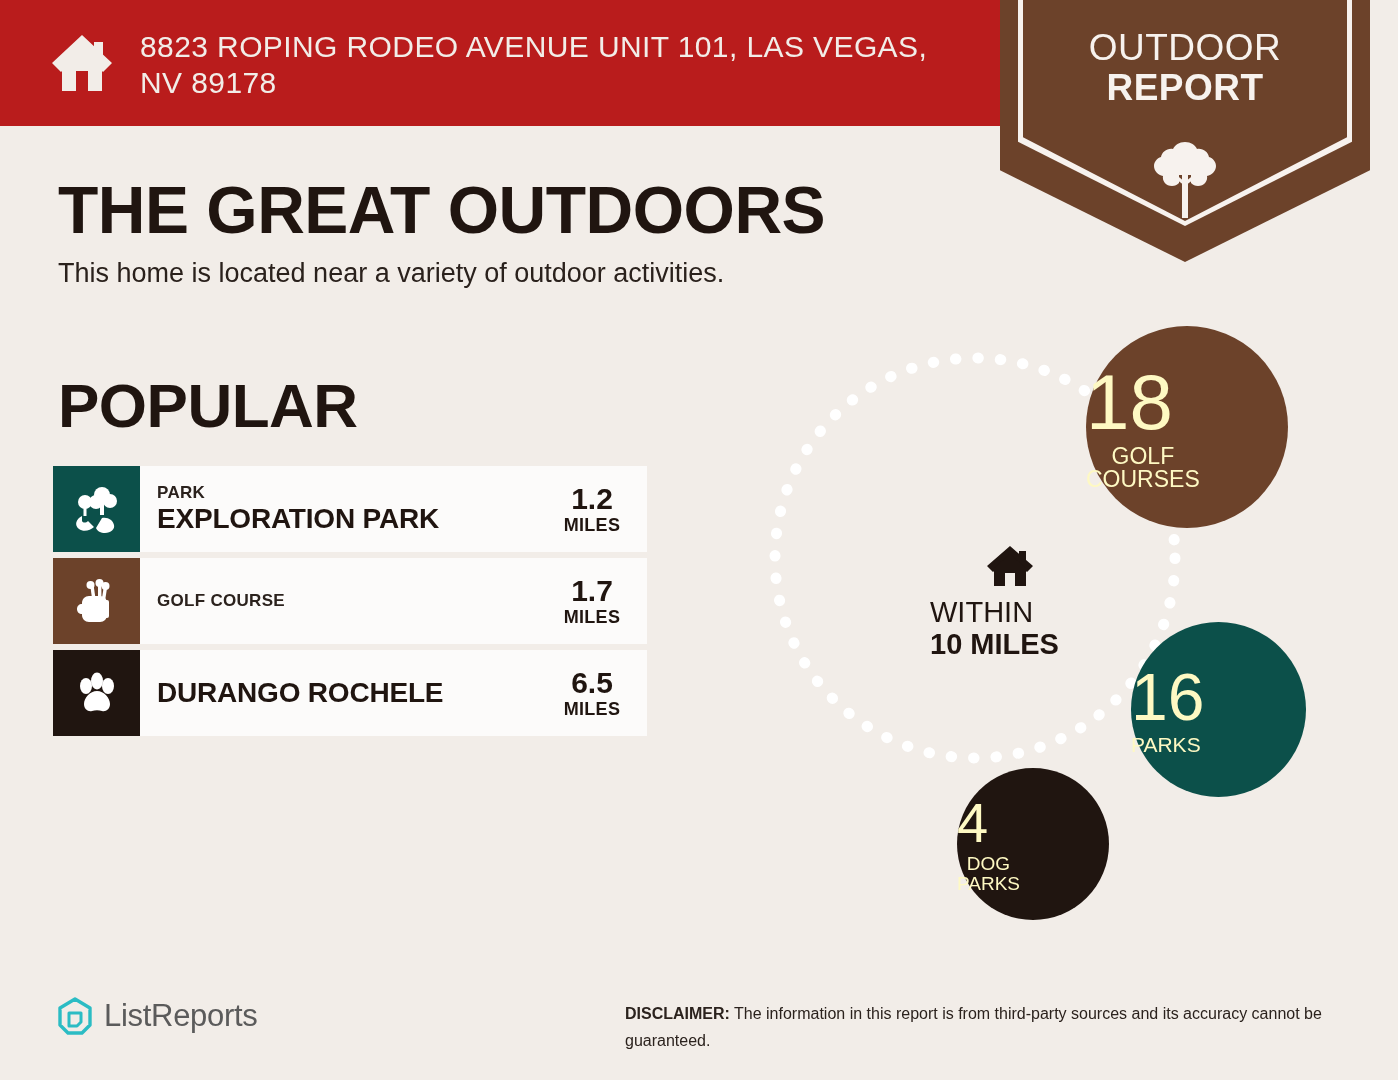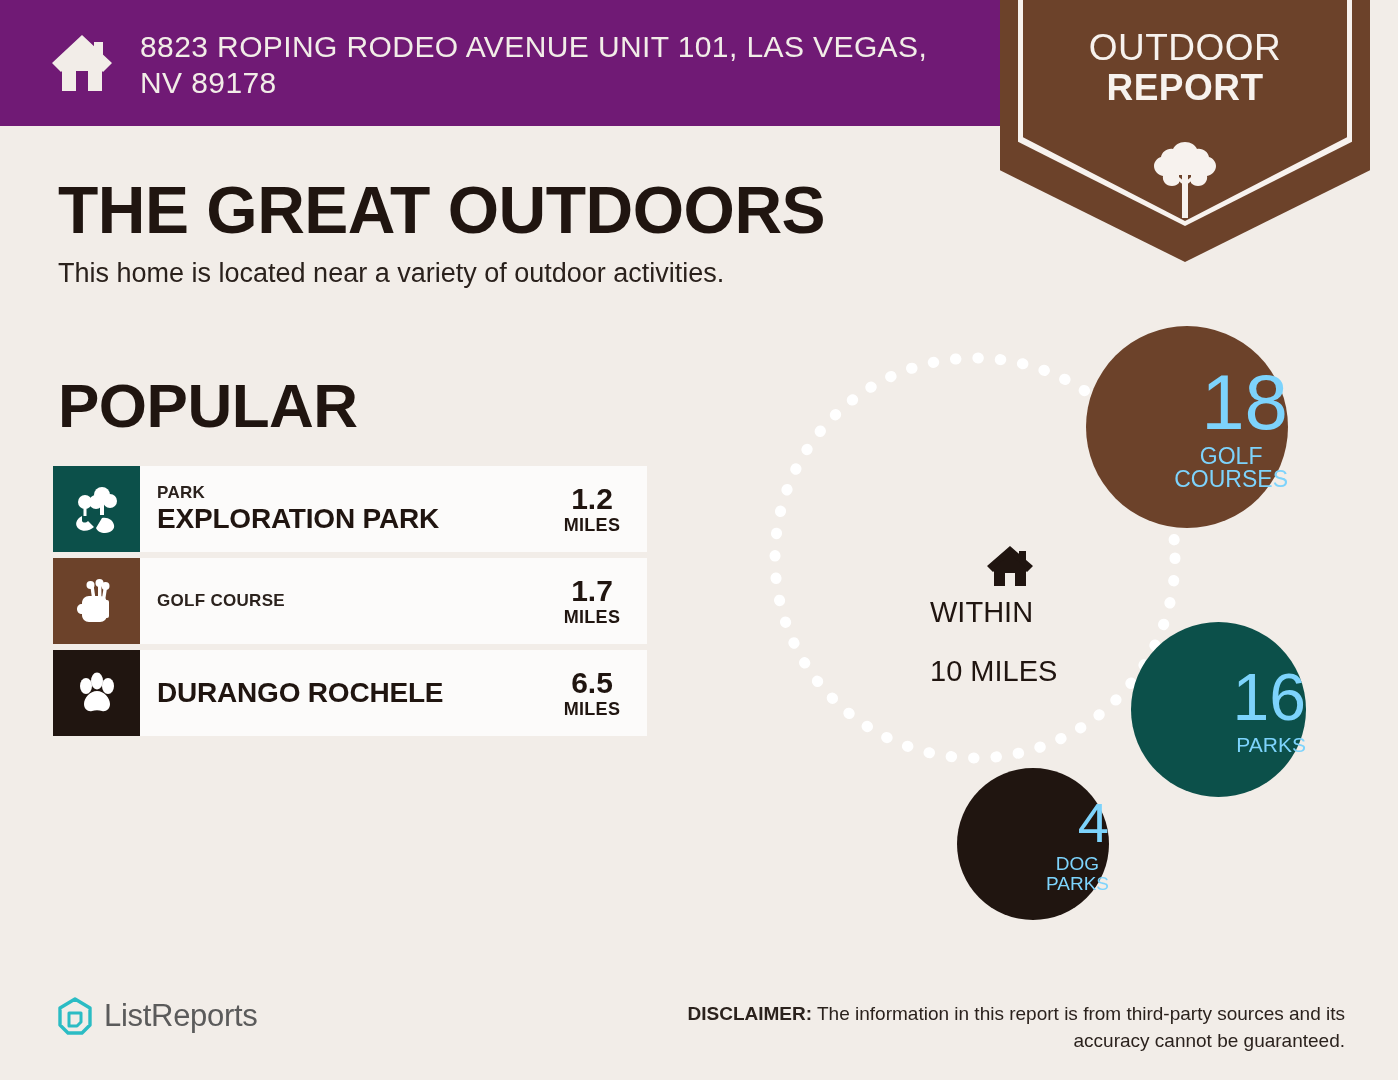--- a/index.html
+++ b/index.html
@@ -19,21 +19,21 @@
     background: #F2EDE8;
     overflow: hidden;
   }
 
   
   .header-bar {
     position: absolute;
     left: 0; top: 0;
     width: 1132px;
     height: 126px;
-    background: #701a75;
+    background: #b91c1c;
     display: flex;
     align-items: center;
   }
   .header-home-icon {
     position: absolute;
     left: 50px; top: 33px;
     width: 64px; height: 60px;
   }
   .header-address {
     position: absolute;
@@ -197,30 +197,30 @@
     width: 420px; height: 420px;
   }
   .hub {
     position: absolute;
     left: 930px; top: 545px;
     width: 160px;
     text-align: left;
   }
   .hub-icon { width: 48px; height: 42px; margin: 0 auto 10px; display:block; }
   .hub-l1 { font-size: 29px; font-weight: 400; color: #201510; line-height: 31px; }
-  .hub-l2 { font-size: 29px; font-weight: 400; color: #201510; line-height: 32px; margin-top: 27px; }
+  .hub-l2 { font-size: 29px; font-weight: 700; color: #201510; line-height: 32px; }
 
   .stat {
     position: absolute;
     border-radius: 50%;
     display: flex;
     flex-direction: column;
-    align-items: flex-end;
+    align-items: flex-start;
     justify-content: center;
-    color: #7dd3fc;
+    color: #fef9c3;
     text-align: center;
   }
   .stat-num  { font-weight: 400; line-height: 1; }
   .stat-lbl  { font-weight: 400; line-height: 1.02; }
 
   #stat-golf {
     left: 1086px; top: 326px;
     width: 202px; height: 202px;
     background: #6C422A;
   }
@@ -255,24 +255,23 @@
   .logo-text {
     font-size: 31px;
     color: #5B5B5B;
     font-weight: 400;
     letter-spacing: -0.3px;
   }
   .disclaimer {
     position: absolute;
     left: 625px; top: 1000px;
     width: 720px;
-    font-size: 19px;
+    font-size: 16px;
     line-height: 27px;
     color: #2B221D;
-    text-align: right;
   }
   .disclaimer b { font-weight: 700; }
 </style>
 </head>
 <body>
 
 <div id="page">
 
   <div class="header-bar">
     <svg class="header-home-icon" viewBox="0 0 64 60">

